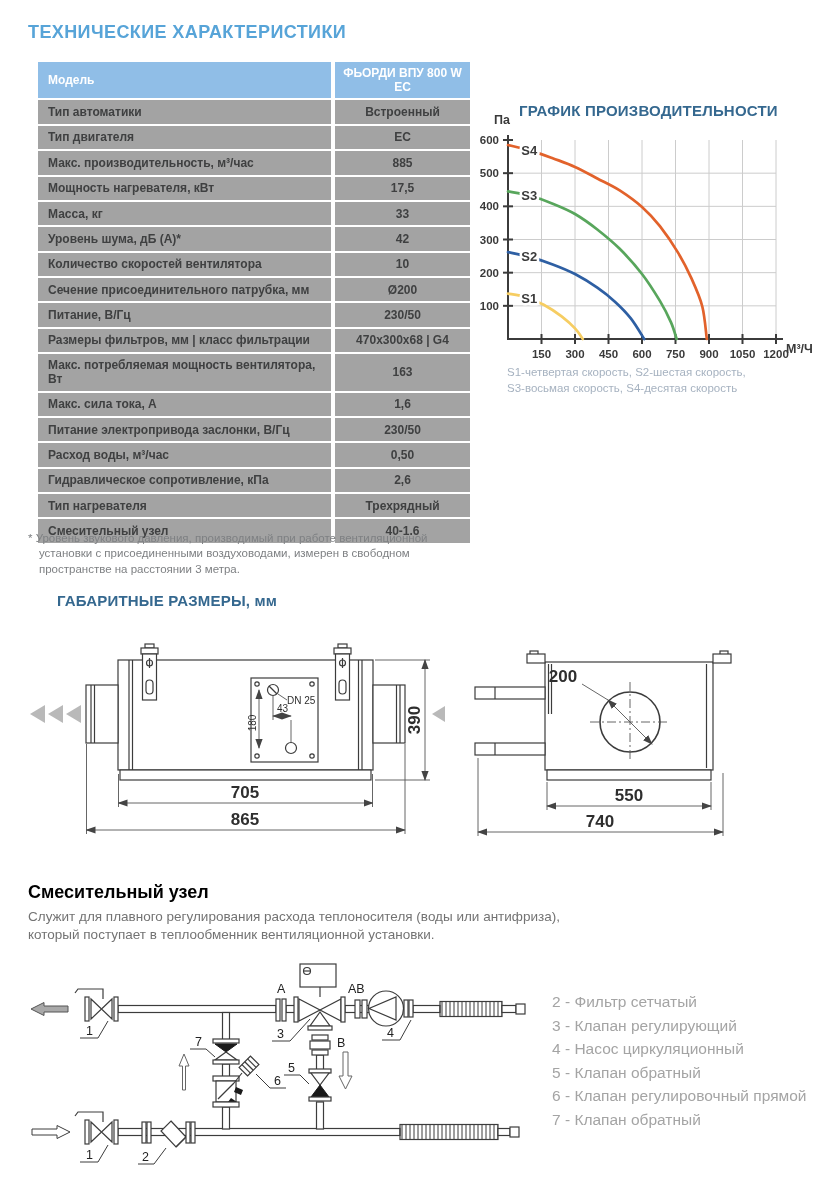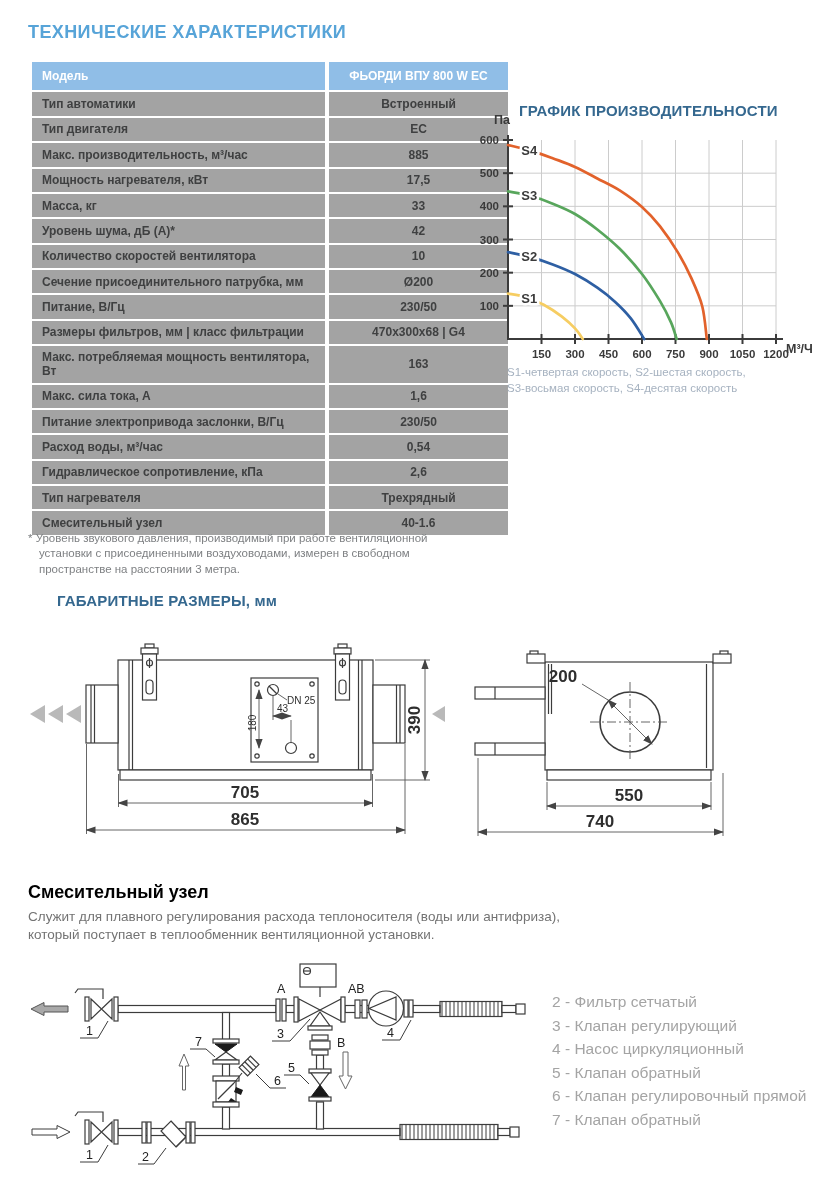--- a/index.html
+++ b/index.html
@@ -1,21 +1,21 @@
 <!DOCTYPE html>
 <html><head>
 <meta charset="utf-8">
 <style>
   html,body{margin:0;padding:0;background:#fff;}
   body{width:820px;height:1191px;position:relative;font-family:"Liberation Sans",sans-serif;overflow:hidden;}
   .abs{position:absolute;}
   h1.sec-title{left:28px;top:22px;font-size:18px;font-weight:bold;color:#57a4d8;letter-spacing:.4px;margin:0;position:absolute;}
   h2.sub-title{font-size:15px;font-weight:bold;color:#35688f;letter-spacing:.2px;margin:12px;position:absolute;}
   
-  table.spec{position:absolute;left:32px;top:60px;width:476px;border-collapse:separate;border-spacing:0 2px;table-layout:fixed;}
+  table.spec{position:absolute;left:38px;top:60px;width:432px;border-collapse:separate;border-spacing:0 2px;table-layout:fixed;}
   table.spec th,table.spec td{font-size:12px;font-weight:bold;padding:4.2px 8px;vertical-align:middle;}
   table.spec th{background:#90bee7;color:#fff;height:20px;}
   table.spec td{background:#a3a3a3;color:#3f4041;height:15px;}
   table.spec .lbl{text-align:left;width:275px;border-right:4px solid #fff;padding-left:10px;}
   table.spec .val{text-align:center;margin-left:20px;}
   .footnote{position:absolute;left:28px;top:531px;width:430px;font-size:11.5px;color:#7e8083;line-height:1.34;white-space:pre-line;padding-left:11px;text-indent:-11px;}
   .chart-caption{position:absolute;left:507px;top:364px;font-size:11.5px;color:#a6b2c0;line-height:1.4;}
   .mix-title{position:absolute;left:28px;top:882px;margin:0;font-size:18px;font-weight:bold;color:#000;}
   .mix-text{position:absolute;left:28px;top:908px;width:540px;font-size:13.5px;color:#737373;line-height:1.36;white-space:pre-line;}
   ul.legend{position:absolute;left:552px;top:990px;margin:0;padding:0;list-style:none;width:256px;}
@@ -93,21 +93,21 @@
       <tr>
         <td class="lbl">Макс. сила тока, А</td>
         <td class="val">1,6</td>
       </tr>
       <tr>
         <td class="lbl">Питание электропривода заслонки, В/Гц</td>
         <td class="val">230/50</td>
       </tr>
       <tr>
         <td class="lbl">Расход воды, м³/час</td>
-        <td class="val">0,54</td>
+        <td class="val">0,50</td>
       </tr>
       <tr>
         <td class="lbl">Гидравлическое сопротивление, кПа</td>
         <td class="val">2,6</td>
       </tr>
       <tr>
         <td class="lbl">Тип нагревателя</td>
         <td class="val">Трехрядный</td>
       </tr>
       <tr>

